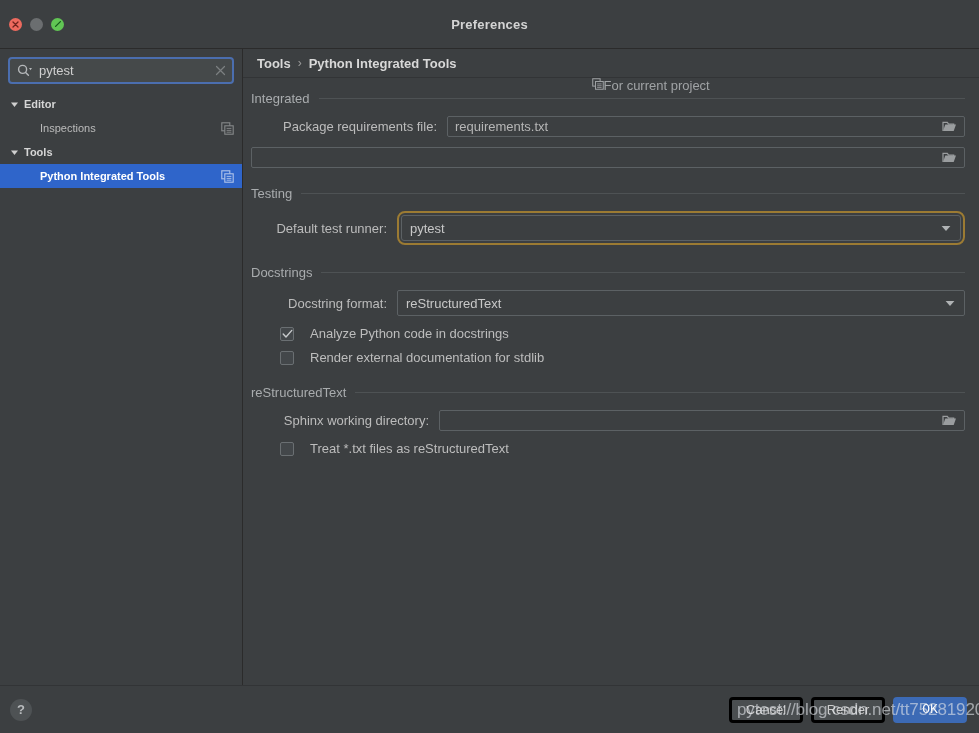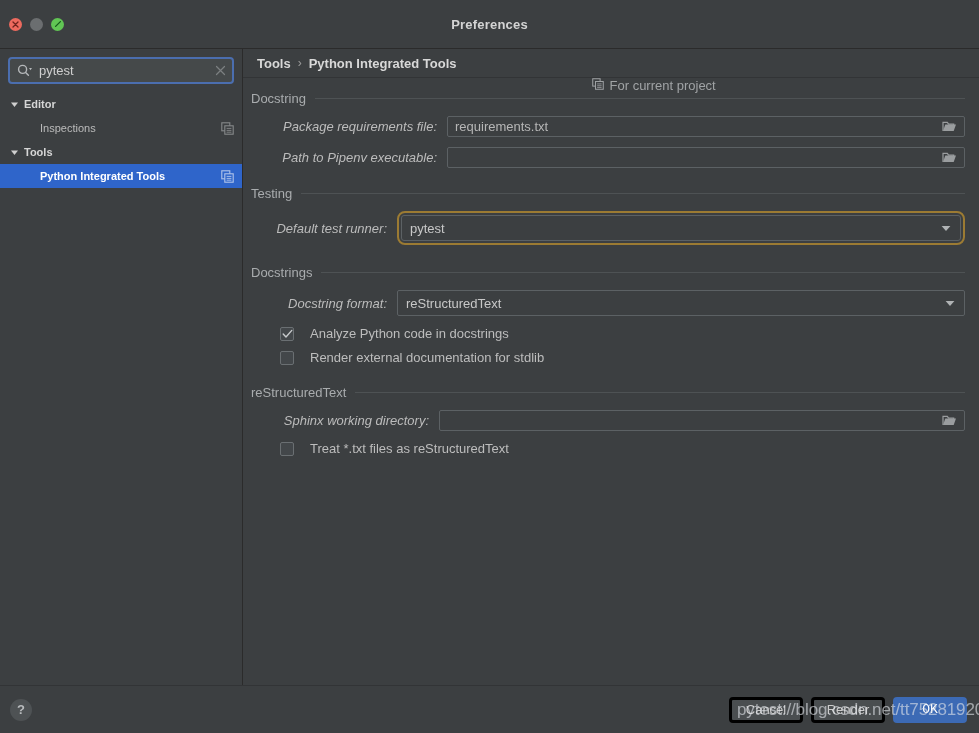--- a/index.html
+++ b/index.html
@@ -100,21 +100,21 @@
     height: 29px; min-height: 29px;
     display: flex; align-items: center;
     padding: 0 14px;
     border-bottom: 1px solid #323436;
     gap: 7px;
   }
   .crumb { font-size: 13px; font-weight: bold; color: #d8d8d8; white-space: nowrap; }
   .crumb-sep { font-size: 12px; color: #9a9a9a; }
   .scope {
     margin-left: 128px;
-    display: flex; align-items: center; gap: 6px;
+    display: flex; align-items: center; 
     font-size: 13px; color: #a0a3a5; white-space: nowrap; margin-top: 45px;
   }
 
   .panel { flex: 1; padding: 13px 14px 0 8px; overflow: hidden; }
 
   .section { margin-bottom: 2px; }
   .section-head {
     display: flex; align-items: center; gap: 9px;
     margin-bottom: 10px; padding-left: 0;
   }
@@ -122,21 +122,20 @@
   .section-rule { flex: 1; height: 1px; background: #4e5254; }
 
   .field-row {
     display: flex; align-items: center;
     margin-bottom: 10px; padding-left: 0;
   }
   .field-label {
     font-size: 13px; color: #bcbcbc;
     text-align: right; white-space: nowrap;
     padding-right: 10px;
-    font-style: italic;
   }
   .lbl-w-a { width: 196px; }
   .lbl-w-b { width: 146px; }
   .lbl-w-c { width: 188px; }
 
   .input {
     flex: 1; height: 21px;
     background: #3c3f41;
     border: 1px solid #5c6164;
     border-radius: 2px;
@@ -337,39 +336,38 @@
             </svg>
           </span>
           <span>For current project</span>
         </span>
       </div>
 
       <div class="panel">
 
         <div class="section">
           <div class="section-head">
-            <span class="section-title">Docstring</span>
+            <span class="section-title">Integrated</span>
             <span class="section-rule"></span>
           </div>
 
           <div class="field-row">
             <span class="field-label lbl-w-a">Package requirements file:</span>
             <div class="input">
               <span class="val">requirements.txt</span>
               <span class="folder-btn">
                 <svg width="15" height="13" viewBox="0 0 15 13">
                   <path d="M1 11 L3.3 4.6 H14 L11.7 11 Z" fill="#9a9d9f"></path>
                   <path d="M1 11 V2.4 H5.3 L6.6 4.2 H11.7 V5.4" fill="none" stroke="#9a9d9f" stroke-width="1.2"></path>
                 </svg>
               </span>
             </div>
           </div>
 
           <div class="field-row">
-            <span class="field-label lbl-w-a">Path to Pipenv executable:</span>
             <div class="input">
               <span class="val"></span>
               <span class="folder-btn">
                 <svg width="15" height="13" viewBox="0 0 15 13">
                   <path d="M1 11 L3.3 4.6 H14 L11.7 11 Z" fill="#9a9d9f"></path>
                   <path d="M1 11 V2.4 H5.3 L6.6 4.2 H11.7 V5.4" fill="none" stroke="#9a9d9f" stroke-width="1.2"></path>
                 </svg>
               </span>
             </div>
           </div>

